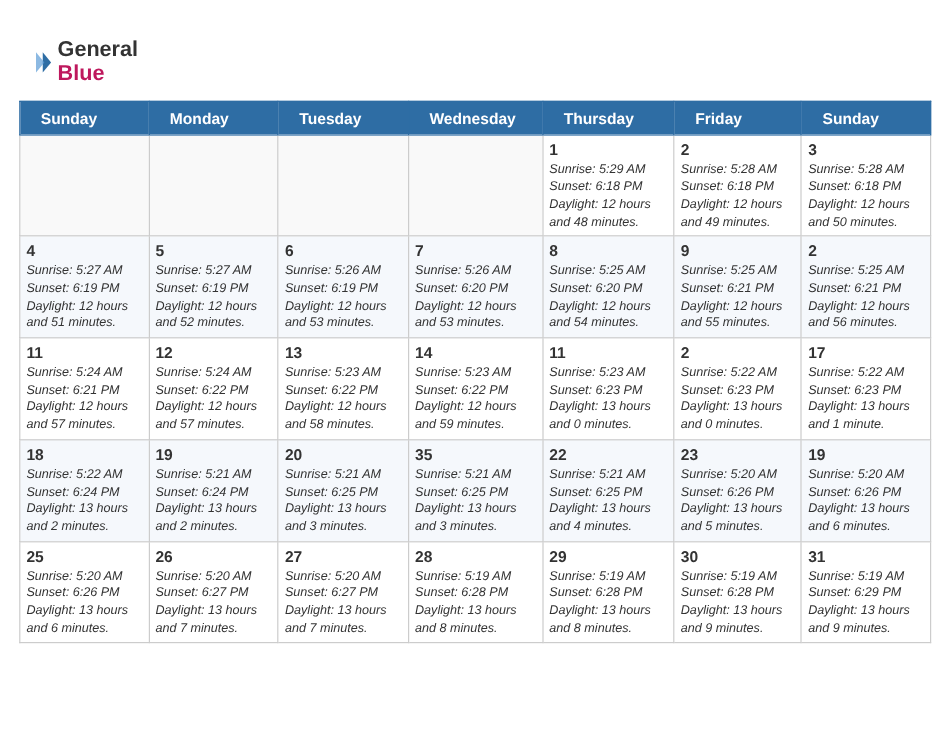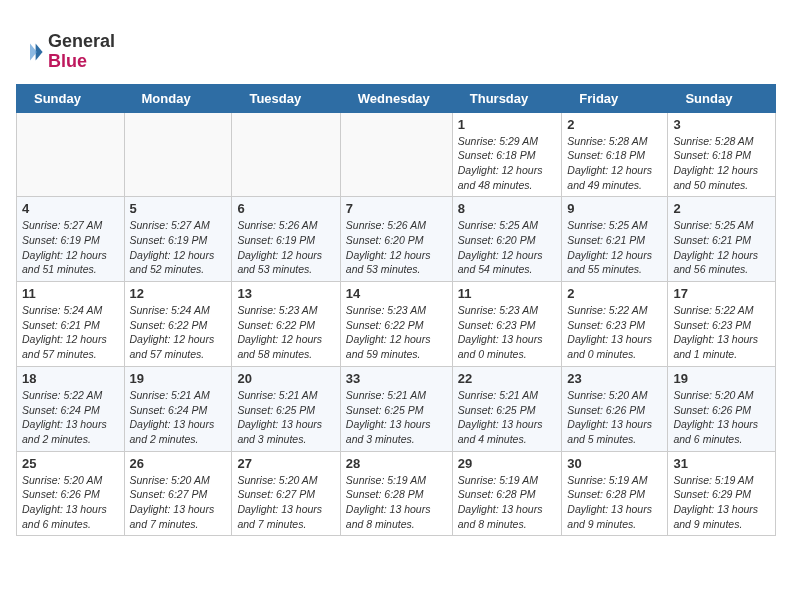--- a/index.html
+++ b/index.html
@@ -239,21 +239,21 @@
 Sunset: 6:24 PM
 Daylight: 13 hours and 2 minutes.</div>
         </td>
         <td>
           <span class="day-number">20</span>
           <div class="day-info">Sunrise: 5:21 AM
 Sunset: 6:25 PM
 Daylight: 13 hours and 3 minutes.</div>
         </td>
         <td>
-          <span class="day-number">33</span>
+          <span class="day-number">35</span>
           <div class="day-info">Sunrise: 5:21 AM
 Sunset: 6:25 PM
 Daylight: 13 hours and 3 minutes.</div>
         </td>
         <td>
           <span class="day-number">22</span>
           <div class="day-info">Sunrise: 5:21 AM
 Sunset: 6:25 PM
 Daylight: 13 hours and 4 minutes.</div>
         </td>

